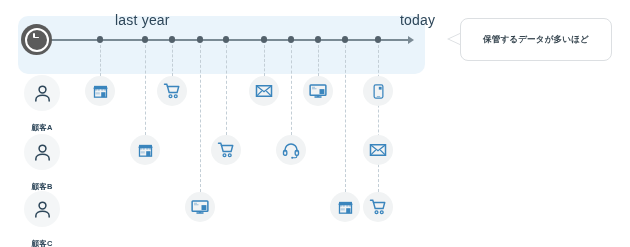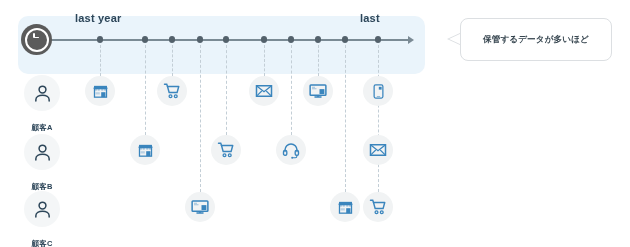--- a/index.html
+++ b/index.html
@@ -25,22 +25,22 @@
     position:absolute;left:408px;top:35.5px;width:0;height:0;
     border-top:4px solid transparent;border-bottom:4px solid transparent;
     border-left:6px solid #7a8a94;
   }
   .dot{
     position:absolute;top:36px;width:6.5px;height:6.5px;margin-left:-3.25px;
     background:#53616b;border-radius:50%;
   }
   .tl-label{
     position:absolute;top:12px;
-    font-size:11px;font-weight:bold;color:#2d4659;
-    letter-spacing:.2px;white-space:nowrap;
+    font-size:14px;font-weight:normal;color:#2d4659;
+    letter-spacing:.2px;white-space:nowrap;margin-left:40px;
   }
 
   
   .clock{
     position:absolute;left:21px;top:24px;width:31px;height:31px;
     border-radius:50%;background:#5b5b5b;
     display:flex;align-items:center;justify-content:center;
   }
   .clock-face{
     width:20px;height:20px;border-radius:50%;
@@ -103,21 +103,21 @@
   <div class="axis-arrow"></div>
 
   <div class="clock">
     <div class="clock-face">
       <span class="clock-hand h"></span>
       <span class="clock-hand m"></span>
     </div>
   </div>
 
   <div class="tl-label" style="left:75px;">last year</div>
-  <div class="tl-label" style="left:360px;">last</div>
+  <div class="tl-label" style="left:360px;">today</div>
 
   <div id="dynamic">
       <div class="dot" style="left: 100px;"></div>
       <div class="dot" style="left: 145px;"></div>
       <div class="dot" style="left: 172px;"></div>
       <div class="dot" style="left: 200px;"></div>
       <div class="dot" style="left: 226px;"></div>
       <div class="dot" style="left: 264px;"></div>
       <div class="dot" style="left: 291px;"></div>
       <div class="dot" style="left: 318px;"></div>

